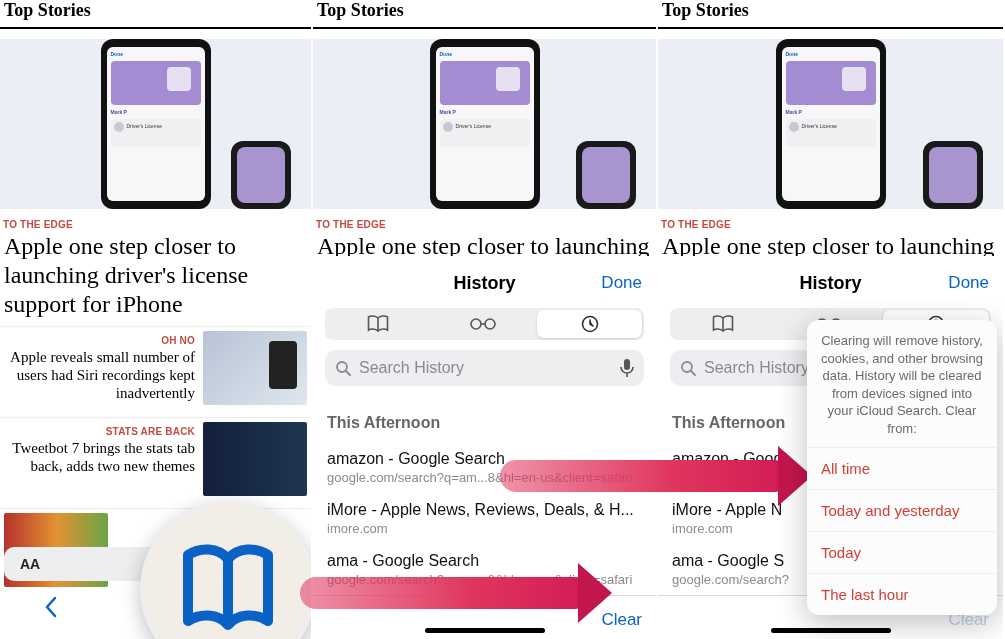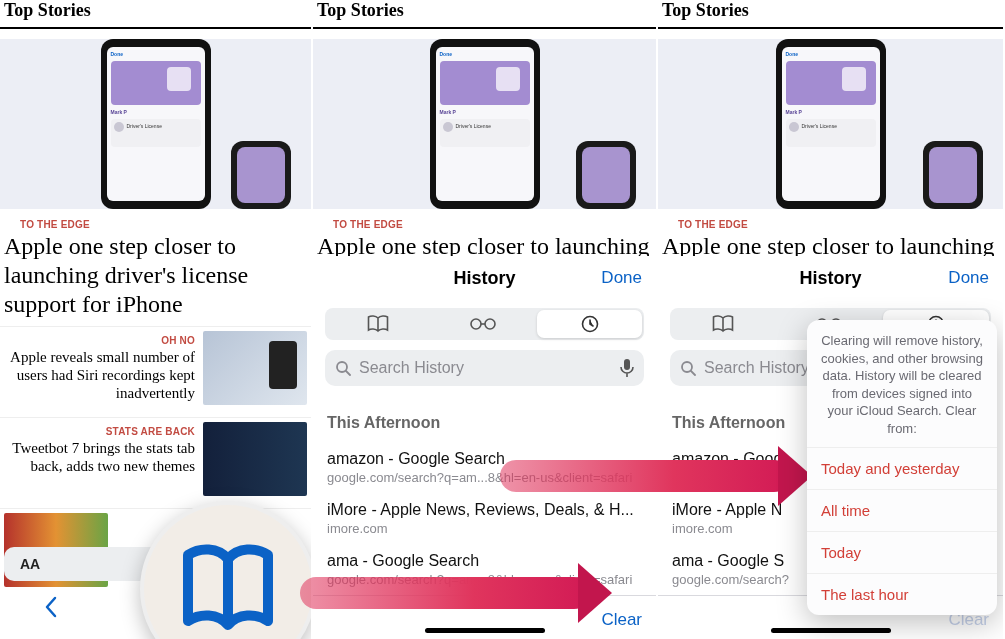--- a/index.html
+++ b/index.html
@@ -17,21 +17,21 @@
 .done-mini { color:#0b62c6; font-weight:600; }
 .wallet-card{ background:#a38cd1; height:44px; border-radius:4px; margin-top:4px; position:relative; }
 .goat{ position:absolute; right:10px; top:6px; width:24px; height:24px; background:#e7e0f3; border-radius:4px; }
 .markp{ color:#5a4697; font-size:5px; margin-top:4px; font-weight:600;}
 .dl-card{ background:#f0f0f3; height:28px; border-radius:4px; margin-top:4px; padding:3px; }
 .dl-card .ico{ display:inline-block; width:10px; height:10px; border-radius:50%; background:#c9c7d3; margin-right:3px; vertical-align:middle;}
 .watch { position:absolute; right:20px; bottom:0; width:72px; height:80px; }
 .watch-body{ width:60px; height:68px; background:#1a1a1a; border-radius:12px; position:absolute; bottom:0; right:0; }
 .watch-face{ position:absolute; inset:6px; background:#a894cf; border-radius:8px; }
 
-.kicker { color:#c24b42; font-size:10px; font-weight:600; letter-spacing:0.2px; margin-top:10px; padding:0 20px; font-family: -apple-system, sans-serif;}
+.kicker { color:#c24b42; font-size:10px; font-weight:600; letter-spacing:0.2px; margin-top:10px; padding:0 3px; font-family: -apple-system, sans-serif;}
 .headline { font-family: Georgia, serif; font-size:24px; line-height:1.2; padding:0 4px; margin-top:2px; }
 
 .story-row{ display:flex; gap:8px; padding:4px; border-top:1px solid #eee; margin-top:8px;text-align:right; }
 .story-text{ flex:1; }
 .story-row .kicker{ margin-top:4px; padding:0; }
 .story-row .headline{ font-size:15px; padding:0; }
 .thumb{ width:104px; height:74px; background:#ccc; border-radius:2px; }
 .thumb.a{ background:linear-gradient(135deg,#b7c4d6,#dfe6ee); position:relative;}
 .thumb.a::after{content:""; position:absolute; right:10px; top:10px; width:28px;height:48px;background:#222;border-radius:4px;}
 .thumb.b{ background:linear-gradient(90deg,#13203b,#1e3652); }
@@ -41,21 +41,21 @@
 .aa{ font-weight:600; }
 .toolbar{ position:absolute; bottom:12px; left:0; right:0; height:40px; display:flex; justify-content:space-around; align-items:center; }
 .tbtn{ color:#0b62c6; display:flex; align-items:center; justify-content:center;}
 .tbtn.dim{ color:#96a7c6; }
 
 .magnifier{ position:absolute; bottom:-38px; left:140px; width:176px; height:176px; border-radius:50%; background:#f2ede7; border:4px solid #eee; box-shadow:0 6px 20px rgba(0,0,0,0.25); display:flex; justify-content:center; align-items:center; }
 .book-big{ color:#0b62c6; }
 
 .sheet{ position:absolute; left:0; right:0; bottom:0; background:#fff; padding-top:12px; }
 .sheet.h1{ top:256px; }
-.sheet-header{ display:flex; align-items:flex-start; justify-content:center; position:relative; height:30px; }
+.sheet-header{ display:flex; align-items:center; justify-content:center; position:relative; height:30px; }
 .sheet-title{ font-weight:600; font-size:18px; }
 .done-btn{ position:absolute; right:14px; color:#0b62c6; font-size:17px; }
 .seg{ margin:10px 12px; height:32px; background:#eceef0; border-radius:8px; display:flex; }
 .seg div{ flex:1; display:flex; align-items:center; justify-content:center; }
 .seg-sel{ background:#fff; border-radius:7px; margin:2px; box-shadow:0 1px 3px rgba(0,0,0,0.15); }
 
 .search{ margin:10px 12px; height:36px; background:#eceef0; border-radius:10px; display:flex; align-items:center; padding:0 10px; color:#8a8a90; font-size:16px; gap:8px;}
 .search .mic{ margin-left:auto; }
 
 .section-head{ color:#666; font-size:16px; font-weight:600; padding:18px 14px 10px; }
@@ -289,22 +289,22 @@
     <div class="row">
         <div class="t1">ama - Google S</div>
         <div class="t2">google.com/search?</div>
       </div>
     <div class="clear-row dim">Clear</div>
     <div class="home-ind"></div>
   </div>
 
   <div class="popover">
     <div class="msg">Clearing will remove history, cookies, and other browsing data. History will be cleared from devices signed into your iCloud Search. Clear from:</div>
+    <div class="opt">All time</div>
     <div class="opt">Today and yesterday</div>
-    <div class="opt">All time</div>
     <div class="opt">Today</div>
     <div class="opt">The last hour</div>
   </div>
 </div>
 
 <div class="arrow arrow1">
     <div class="arrow-body">
       <div class="arrow-head"></div>
     </div>
   </div>

